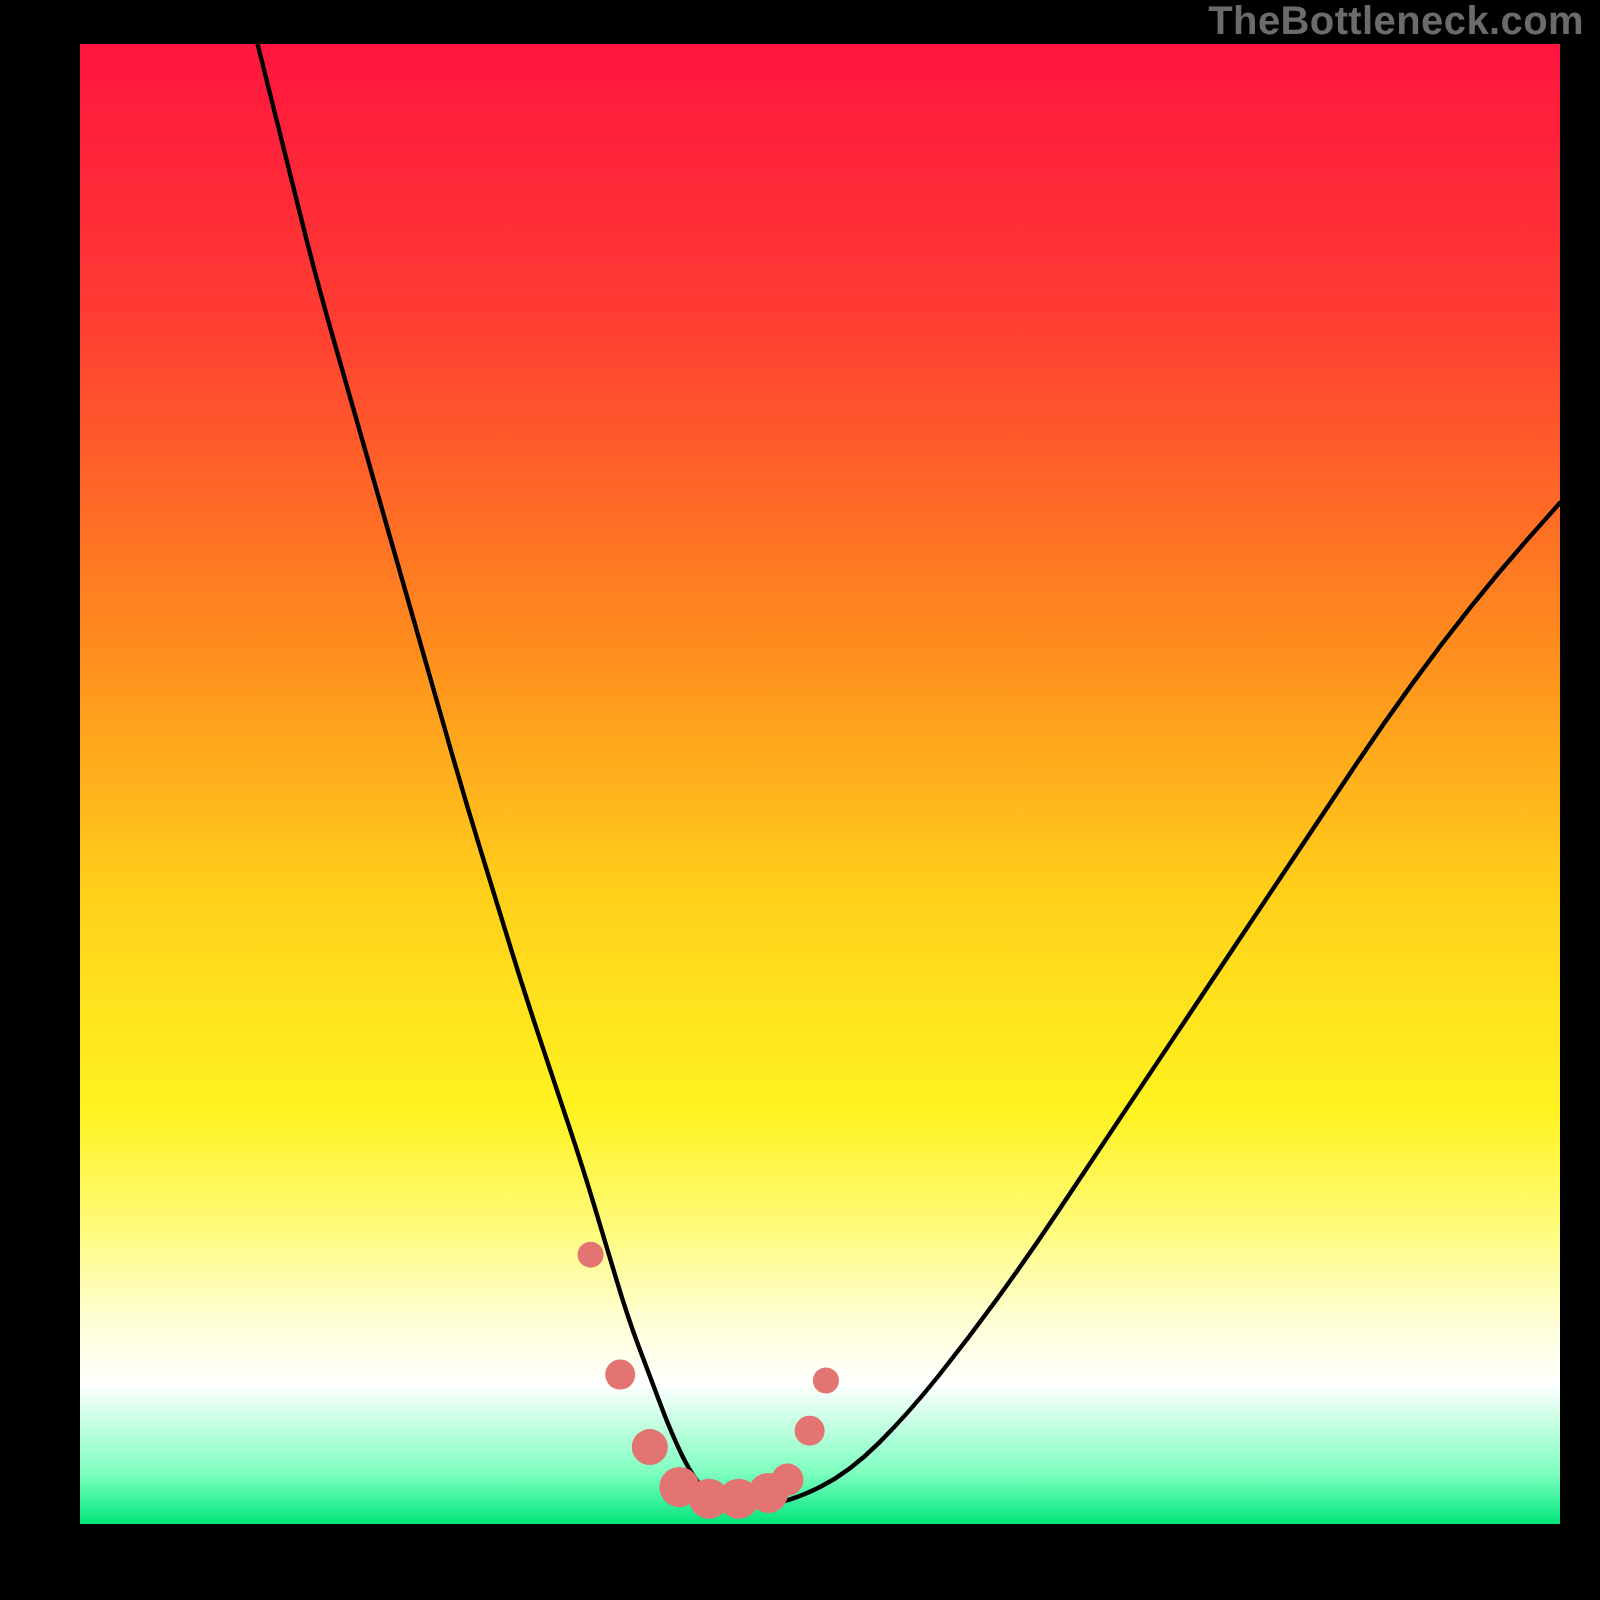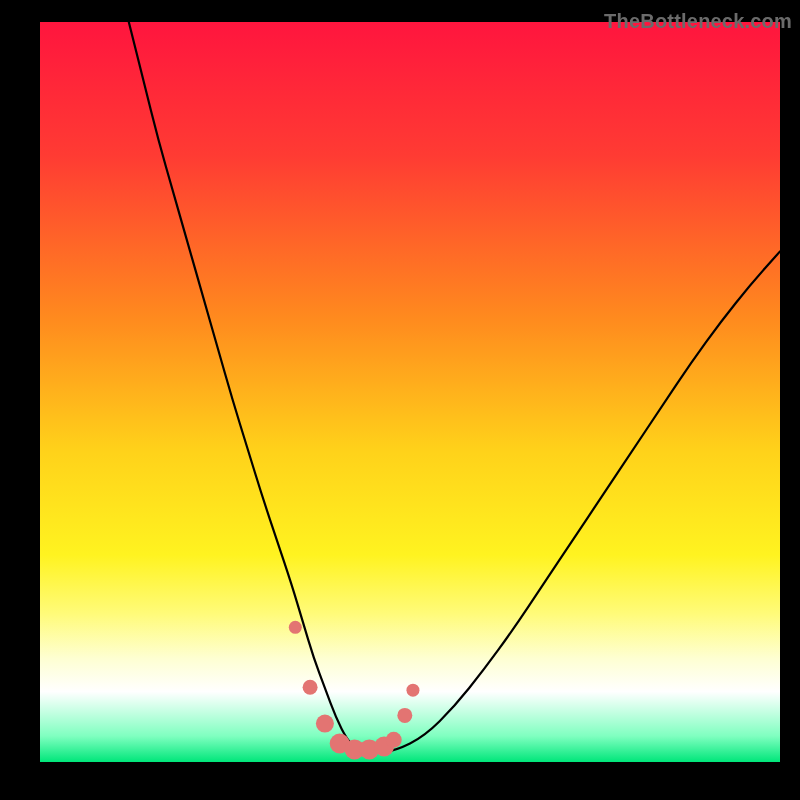--- a/index.html
+++ b/index.html
@@ -23,21 +23,21 @@
     top: 22px;
     width: 740px;
     height: 740px;
     overflow: hidden;
   }
   .plot-area svg {
     display: block;
   }
   .watermark {
     position: absolute;
-    top: 10px;
+    top: 0;
     right: 8px;
     color: #6b6b6b;
     font-size: 20px;
     font-weight: 600;
     letter-spacing: 0.2px;
     user-select: none;
   }
 </style>
 </head>
 <body>

